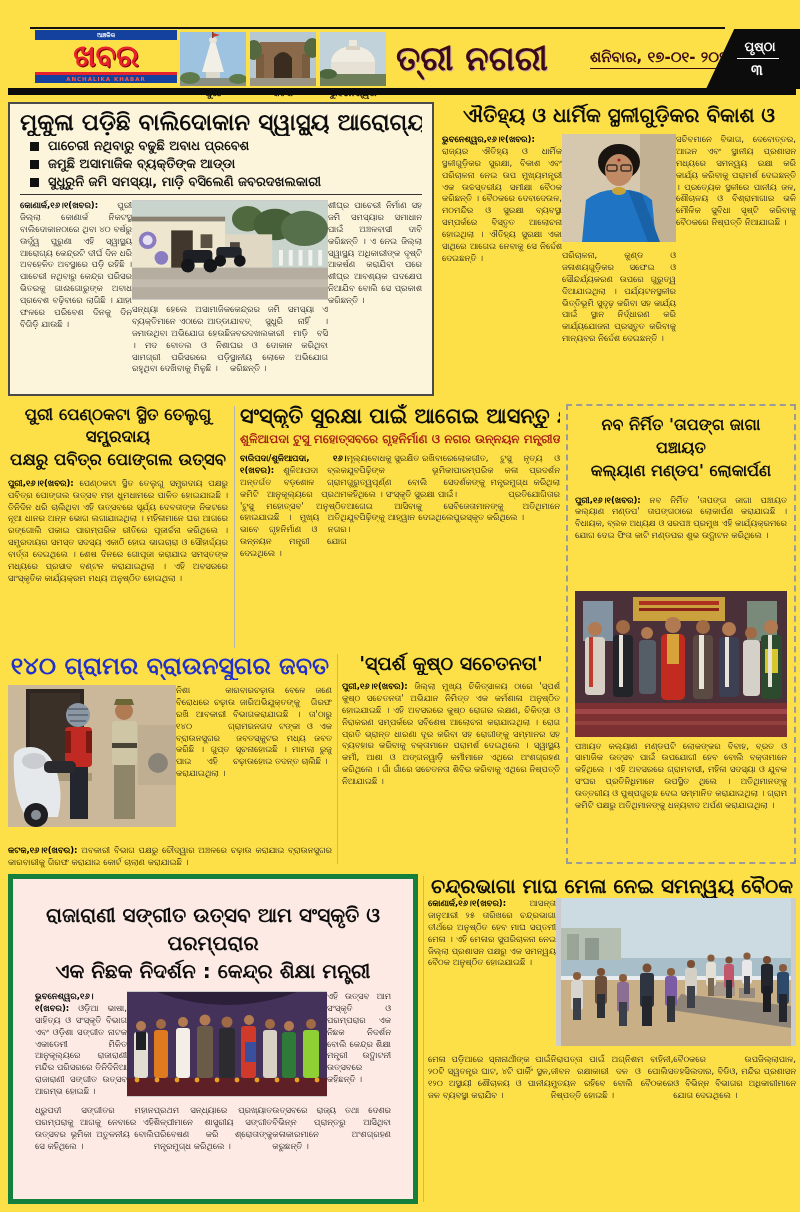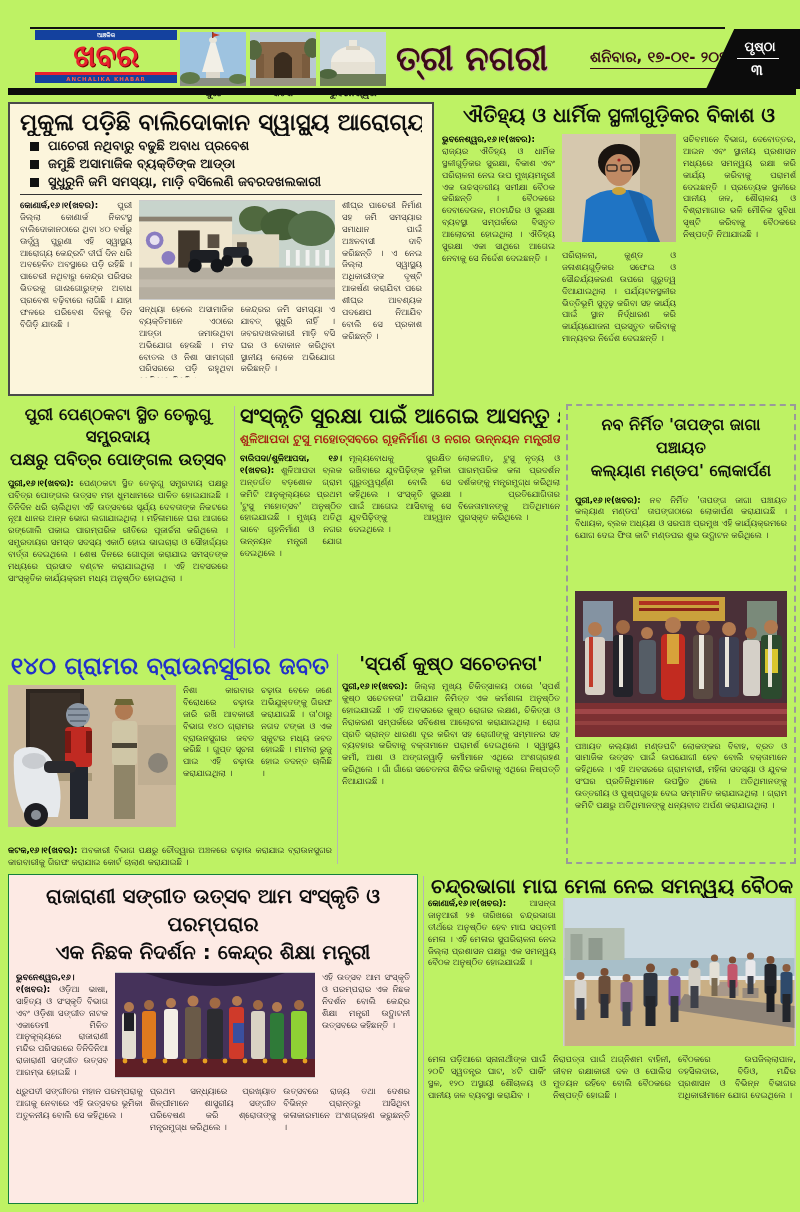--- a/index.html
+++ b/index.html
@@ -1,24 +1,24 @@
 <!DOCTYPE html>
 <html><head>
 <meta charset="utf-8">
 <style>
   *{margin:0;padding:0;box-sizing:border-box}
   html,body{background:#9a9a9a}
-  .page{position:relative;width:800px;height:1212px;margin:0 auto;background:#bef264;
+  .page{position:relative;width:800px;height:1212px;margin:0 auto;background:#fde047;
         font-family:"DejaVu Sans","Liberation Sans",sans-serif;overflow:hidden}
   .abs{position:absolute}
   .body-text{font-size:8.5px;line-height:1.4;text-align:justify;color:#1d1d1d;overflow:hidden}
   .dateline{font-weight:bold;color:#000}
   .headline{font-weight:bold;color:#0d0d0d;text-align:center;overflow:hidden;white-space:nowrap}
   .headline.wrap{white-space:normal}
-  .cols{display:flex;gap:7px}
+  .cols{display:flex;}
   .col{flex:1;min-width:0}
   .photo{overflow:hidden;background:#ccc}
   .photo svg{display:block;width:100%;height:100%}
   .vline{width:1px;background:#b5b5b5}
   
   .logo{width:142px;height:58px;display:flex;flex-direction:column;align-items:stretch}
   .logo-top{background:#14419e;color:#fff;font-size:6px;text-align:center;padding:1px 0;font-weight:bold}
   .logo-title{color:#e8212e;font-size:30px;font-weight:bold;text-align:center;line-height:1.05;
               text-shadow:1px 1px 0 #7a0000}
   .logo-under{height:3px;background:#e8212e}
@@ -35,21 +35,21 @@
   .pagebox .pn{font-size:15px;font-weight:bold;margin-left:8px}
   .blackbar{background:#0c0c0c}
   
   .artA{background:#fcf5dc;border:2px solid #4a4a4a;padding:5px 10px 6px 10px}
   .bullet-row{display:flex;align-items:center;gap:9px;margin:2px 0 2px 10px}
   .sq{width:9px;height:9px;background:#111;flex:0 0 9px}
   .bullet-txt{font-size:13px;font-weight:bold;color:#111;white-space:nowrap;overflow:hidden}
   .a-rule{height:1px;background:#333;margin:4px 0 5px 0}
   .subtitle-red{font-size:12px;font-weight:bold;color:#a61f14;text-align:center;white-space:nowrap;overflow:hidden}
   .artE{border:2px dashed #9a9a9a;padding:7px}
-  .artH{background:#fdeae4;border:1px solid #15803d;padding:7px}
+  .artH{background:#fdeae4;border:5px solid #15803d;padding:22px}
 </style>
 </head>
 <body>
 
 <div class="page">
 
   <div class="abs" style="left:30px;top:27px;width:695px;height:2px;background:#111"></div>
 
   <div class="abs logo" style="left:35px;top:30px">
     <div class="logo-top">ଆଞ୍ଚଳିକ</div>

